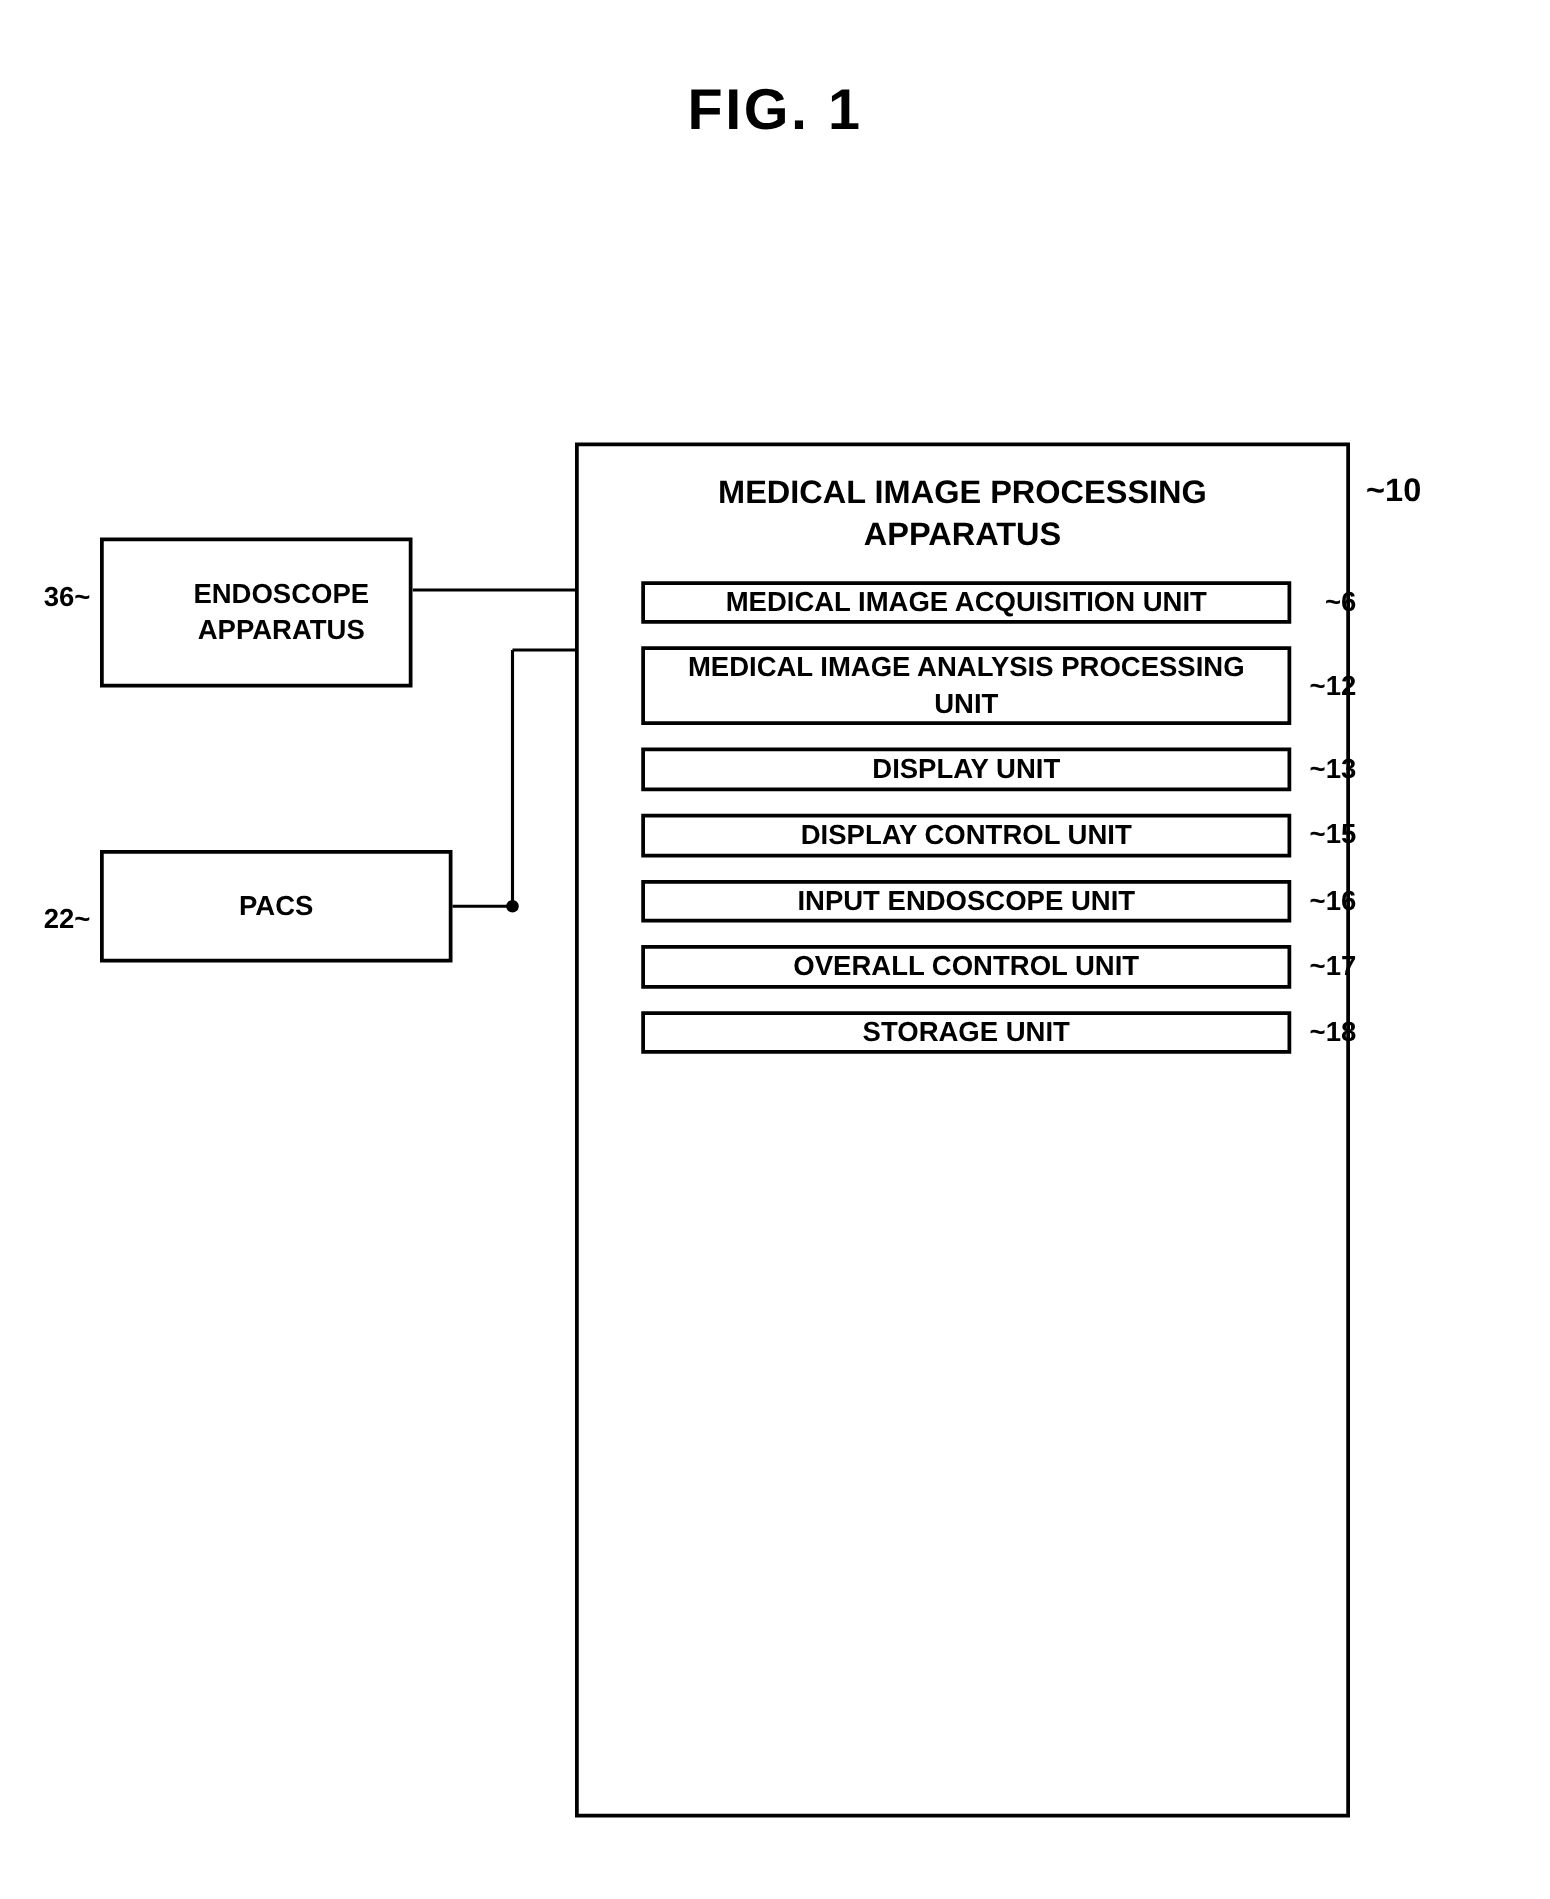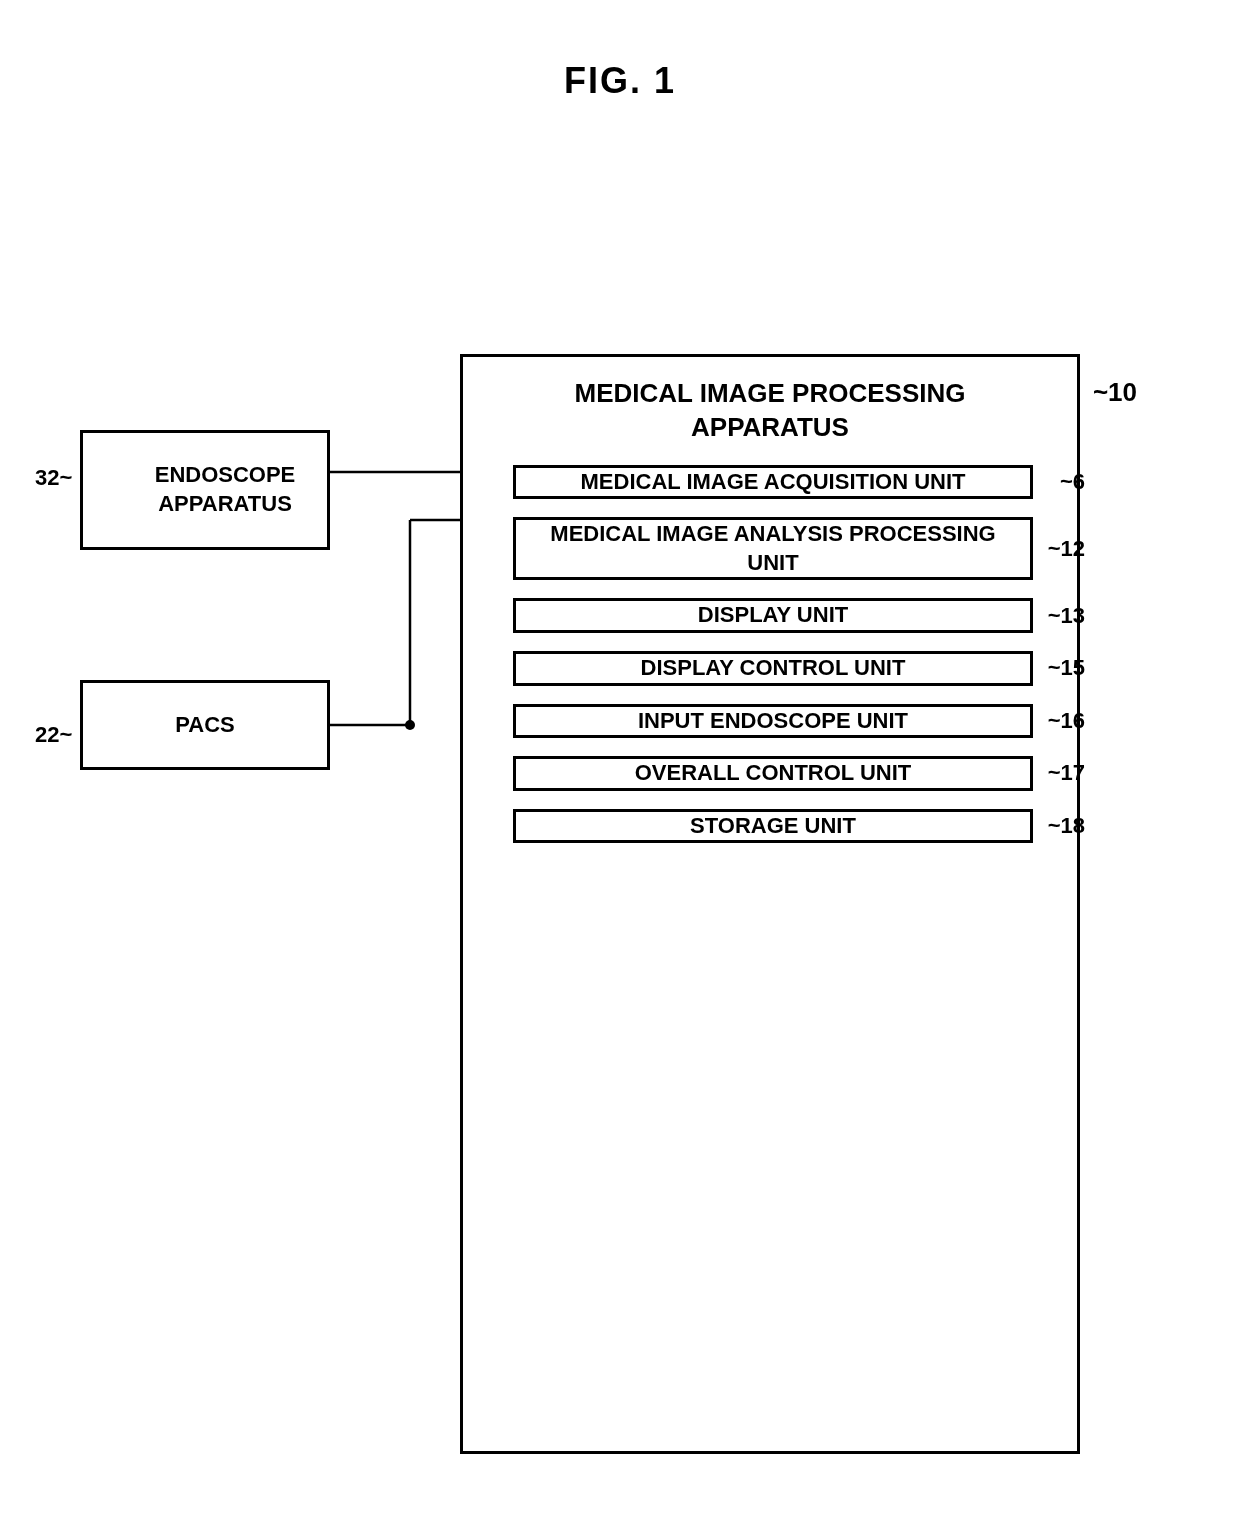--- a/index.html
+++ b/index.html
@@ -12,21 +12,21 @@
       background: #ffffff;
       width: 1240px;
       height: 1519px;
       font-family: 'Arial', sans-serif;
       position: relative;
       overflow: hidden;
     }
 
     .page-title {
       text-align: center;
-      font-size: 36px;
+      font-size: 46px;
       font-weight: bold;
       padding-top: 60px;
       letter-spacing: 2px;
     }
 
     .diagram-container {
       position: absolute;
       top: 310px;
       left: 80px;
       width: 1100px;
@@ -107,21 +107,21 @@
       font-size: 22px;
       font-weight: bold;
       line-height: 1.3;
       padding-left: 40px;
     }
 
     .pacs-box {
       position: absolute;
       left: 0px;
       top: 370px;
-      width: 250px;
+      width: 282px;
       height: 90px;
       border: 3px solid #000;
       background: #fff;
       display: flex;
       align-items: center;
       justify-content: center;
       text-align: center;
       font-size: 22px;
       font-weight: bold;
     }
@@ -173,21 +173,21 @@
     <line x1="250" y1="415" x2="330" y2="415" stroke="#000" stroke-width="2.5"></line>
     <line x1="330" y1="415" x2="330" y2="210" stroke="#000" stroke-width="2.5"></line>
     <line x1="330" y1="210" x2="425" y2="210" stroke="#000" stroke-width="2.5" marker-end="url(#arrowhead)"></line>
 
     <circle cx="330" cy="415" r="5" fill="#000"></circle>
   </svg>
 
   <div class="endoscope-box">
     <span>ENDOSCOPE APPARATUS</span>
   </div>
-  <div class="endoscope-ref">32~</div>
+  <div class="endoscope-ref">36~</div>
 
   <div class="pacs-box">
     <span>PACS</span>
   </div>
   <div class="pacs-ref">22~</div>
 
   <div class="apparatus-box">
     <div class="apparatus-title">MEDICAL IMAGE PROCESSING APPARATUS</div>
     <div class="apparatus-ref">~10</div>
 

